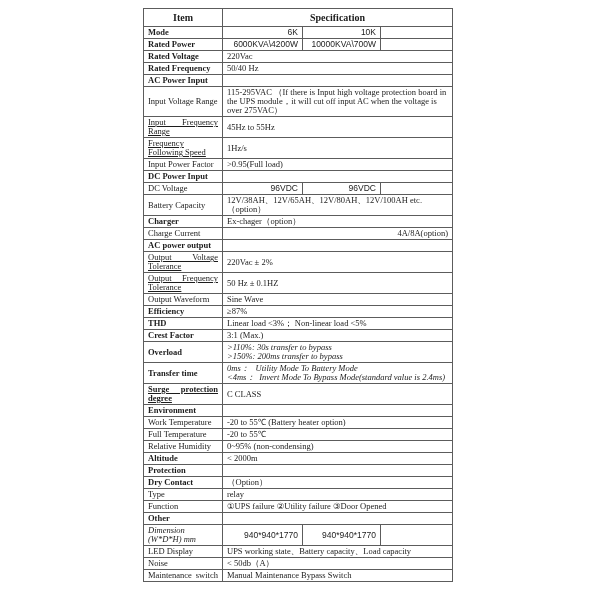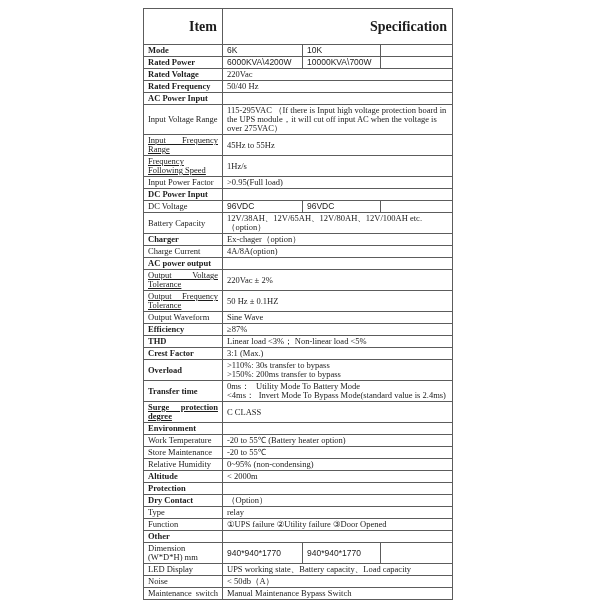--- a/index.html
+++ b/index.html
@@ -23,41 +23,41 @@
     border: 1px solid #5c5c5c;
     padding: 1px 4px;
     font-size: 8.5px;
     line-height: 9px;
     color: #1c1c1c;
     vertical-align: middle;
     overflow: hidden;
     word-wrap: break-word;
   }
   table.spec th {
-    font-size: 14px;
+    font-size: 10px;
     line-height: 11px;
     font-weight: bold;
-    text-align: right;
-    padding: 12px 5px;
+    text-align: center;
+    padding: 3px 5px;
   }
   td.label { padding-left: 4px; padding-right: 3px; margin-left: 10px; }
   td.bold { font-weight: bold; }
   td.justify { text-align: justify; text-decoration: underline; }
   td.justify-last { text-align: justify; text-align-last: justify; }
-  td.label.multiline, td.speccell.multiline { white-space: pre-wrap; }
+  td.label.multiline, td.speccell.multiline { white-space: pre-wrap; font-style: italic; }
   td.val {
     font-family: "Liberation Sans", sans-serif;
     font-size: 9.5px;
     line-height: 11px;
     color: #4d4d4d;
-    text-align: left;
+    text-align: right;
     padding: 1px 2px;
   }
   td.speccell { padding-left: 5px; }
-  td.center { text-align: left; }
+  td.center { text-align: right; }
 </style>
 </head>
 <body>
 
 <div class="page">
   <table class="spec">
     <colgroup>
       <col style="width:79px">
       <col style="width:80px">
       <col style="width:78px">
@@ -176,21 +176,21 @@
         </tr>
         <tr>
           <td class="label bold">Environment</td>
           <td colspan="3" class="speccell"></td>
         </tr>
         <tr>
           <td class="label">Work Temperature</td>
           <td colspan="3" class="speccell">-20 to 55℃ (Battery heater option)</td>
         </tr>
         <tr>
-          <td class="label">Store Maintenance</td>
+          <td class="label">Full Temperature</td>
           <td colspan="3" class="speccell">-20 to 55℃</td>
         </tr>
         <tr>
           <td class="label">Relative Humidity</td>
           <td colspan="3" class="speccell">0~95% (non-condensing)</td>
         </tr>
         <tr>
           <td class="label bold">Altitude</td>
           <td colspan="3" class="speccell">&lt; 2000m</td>
         </tr>

